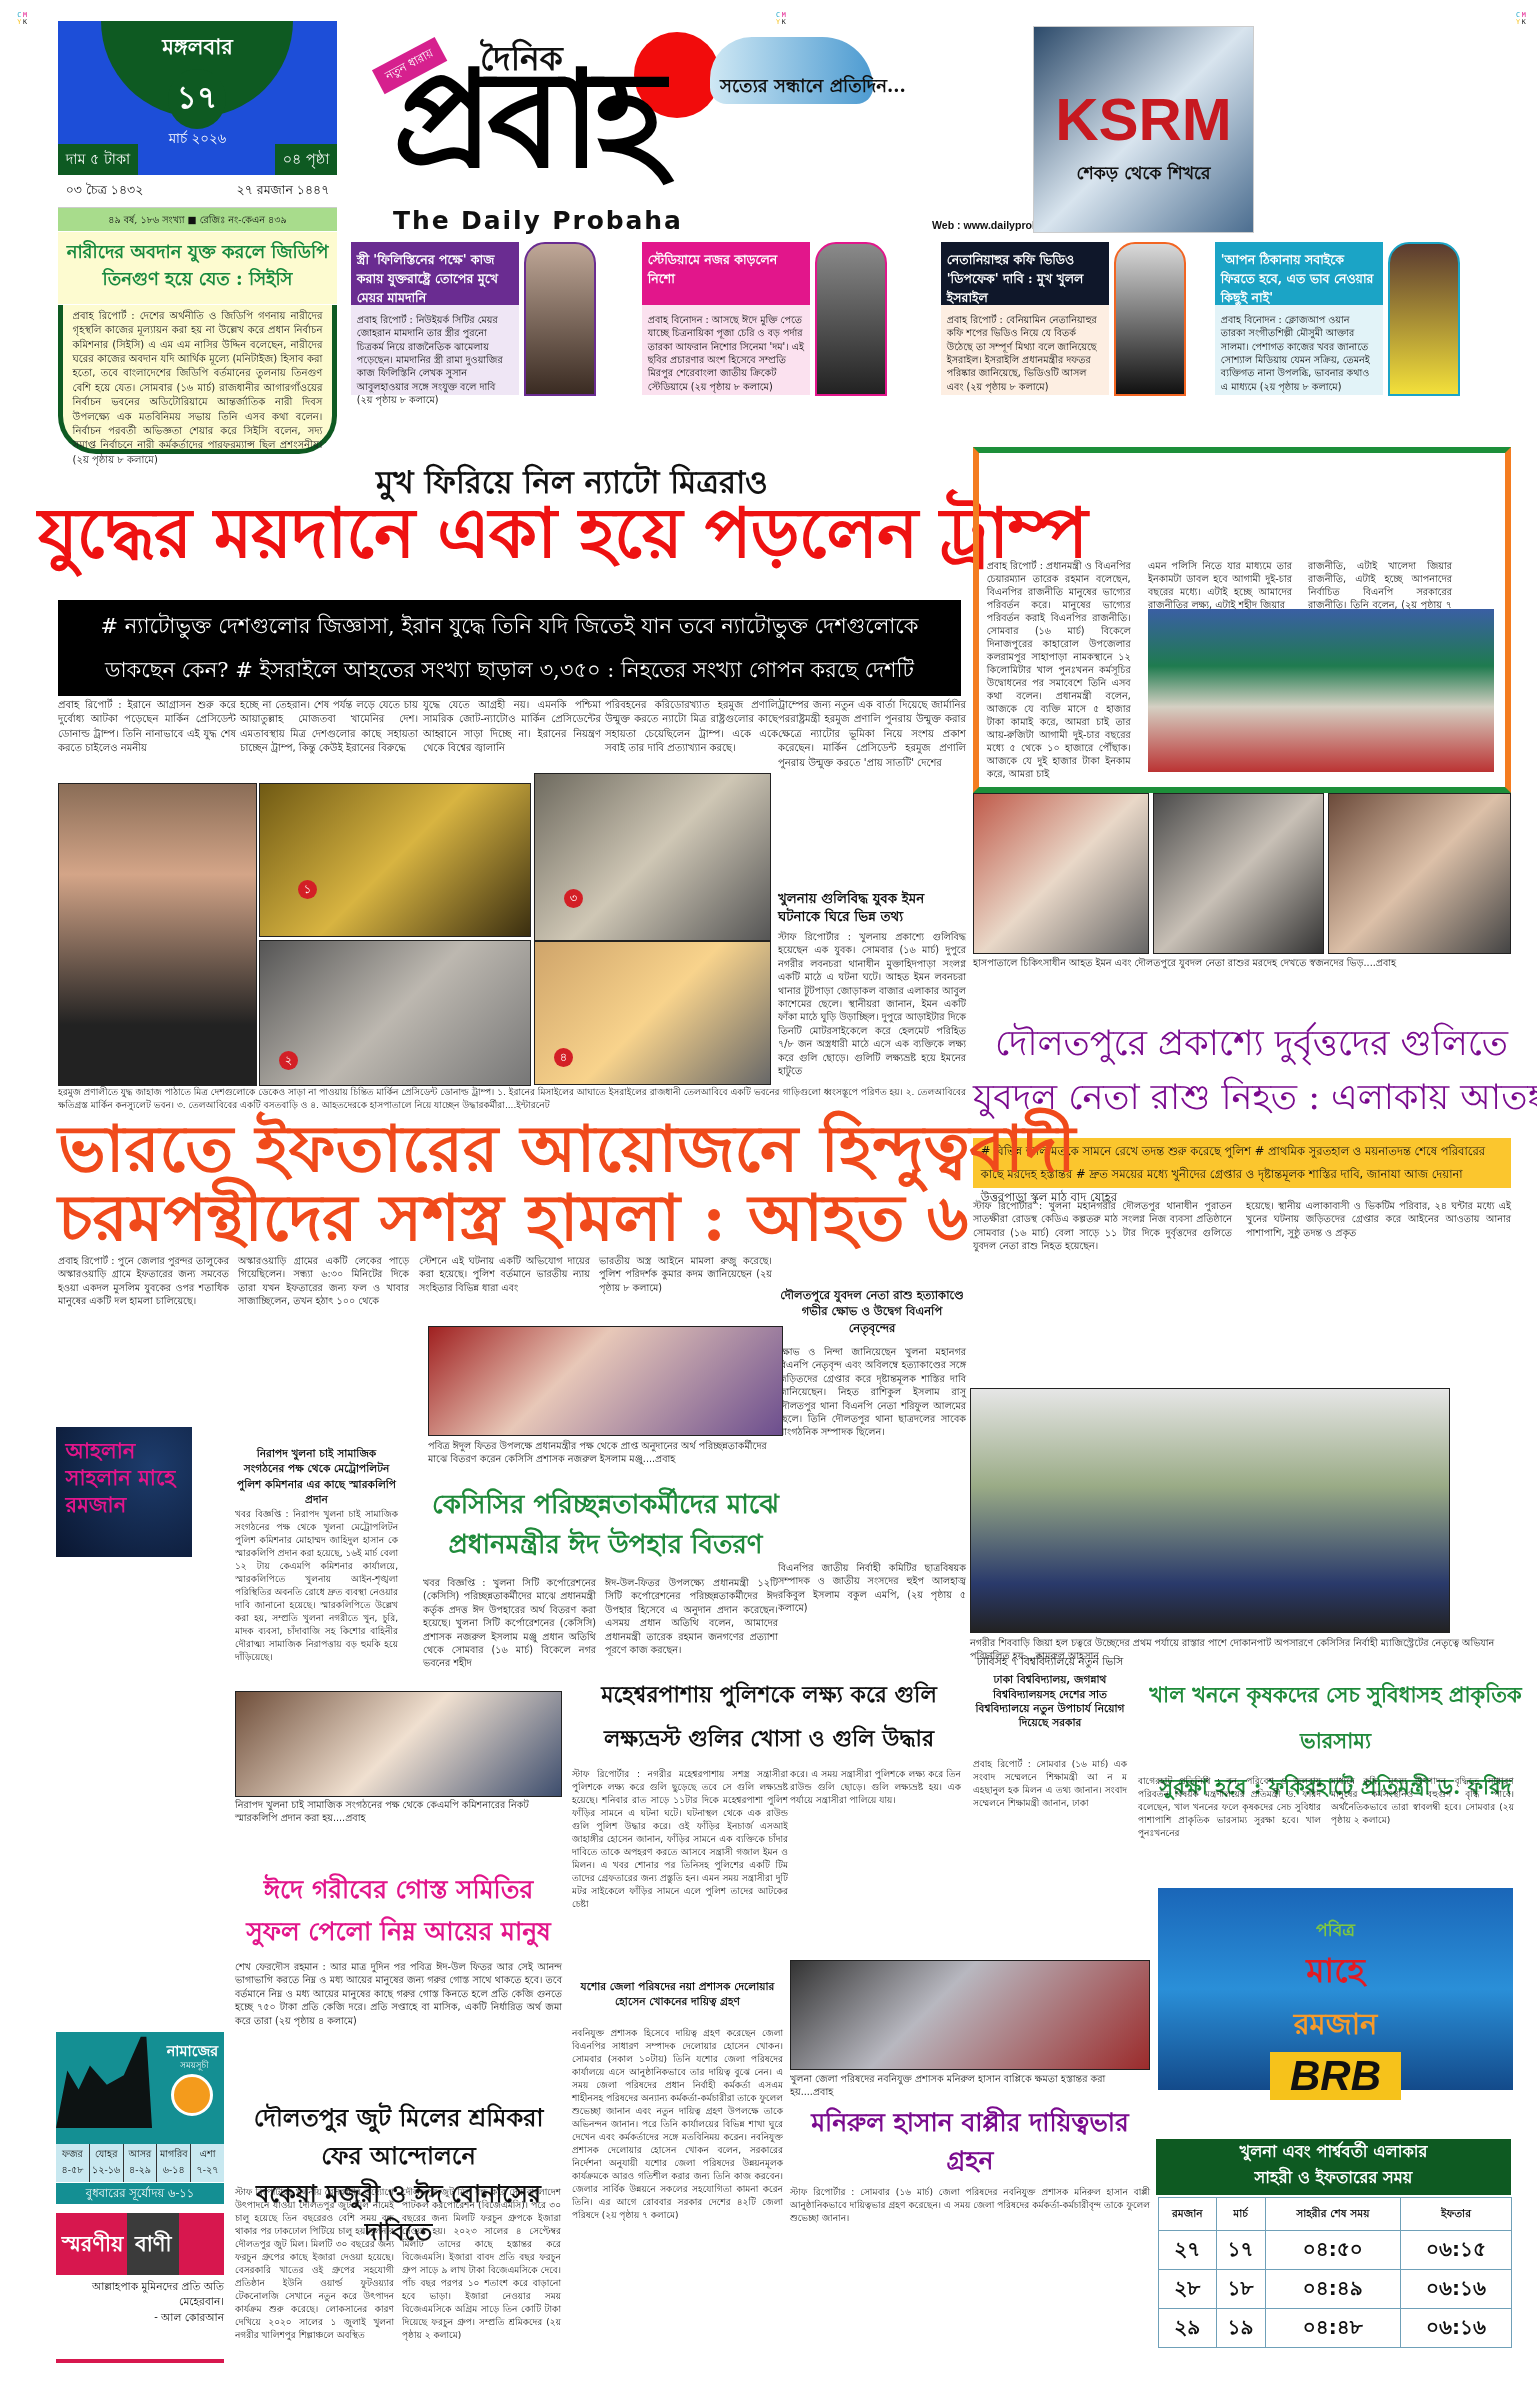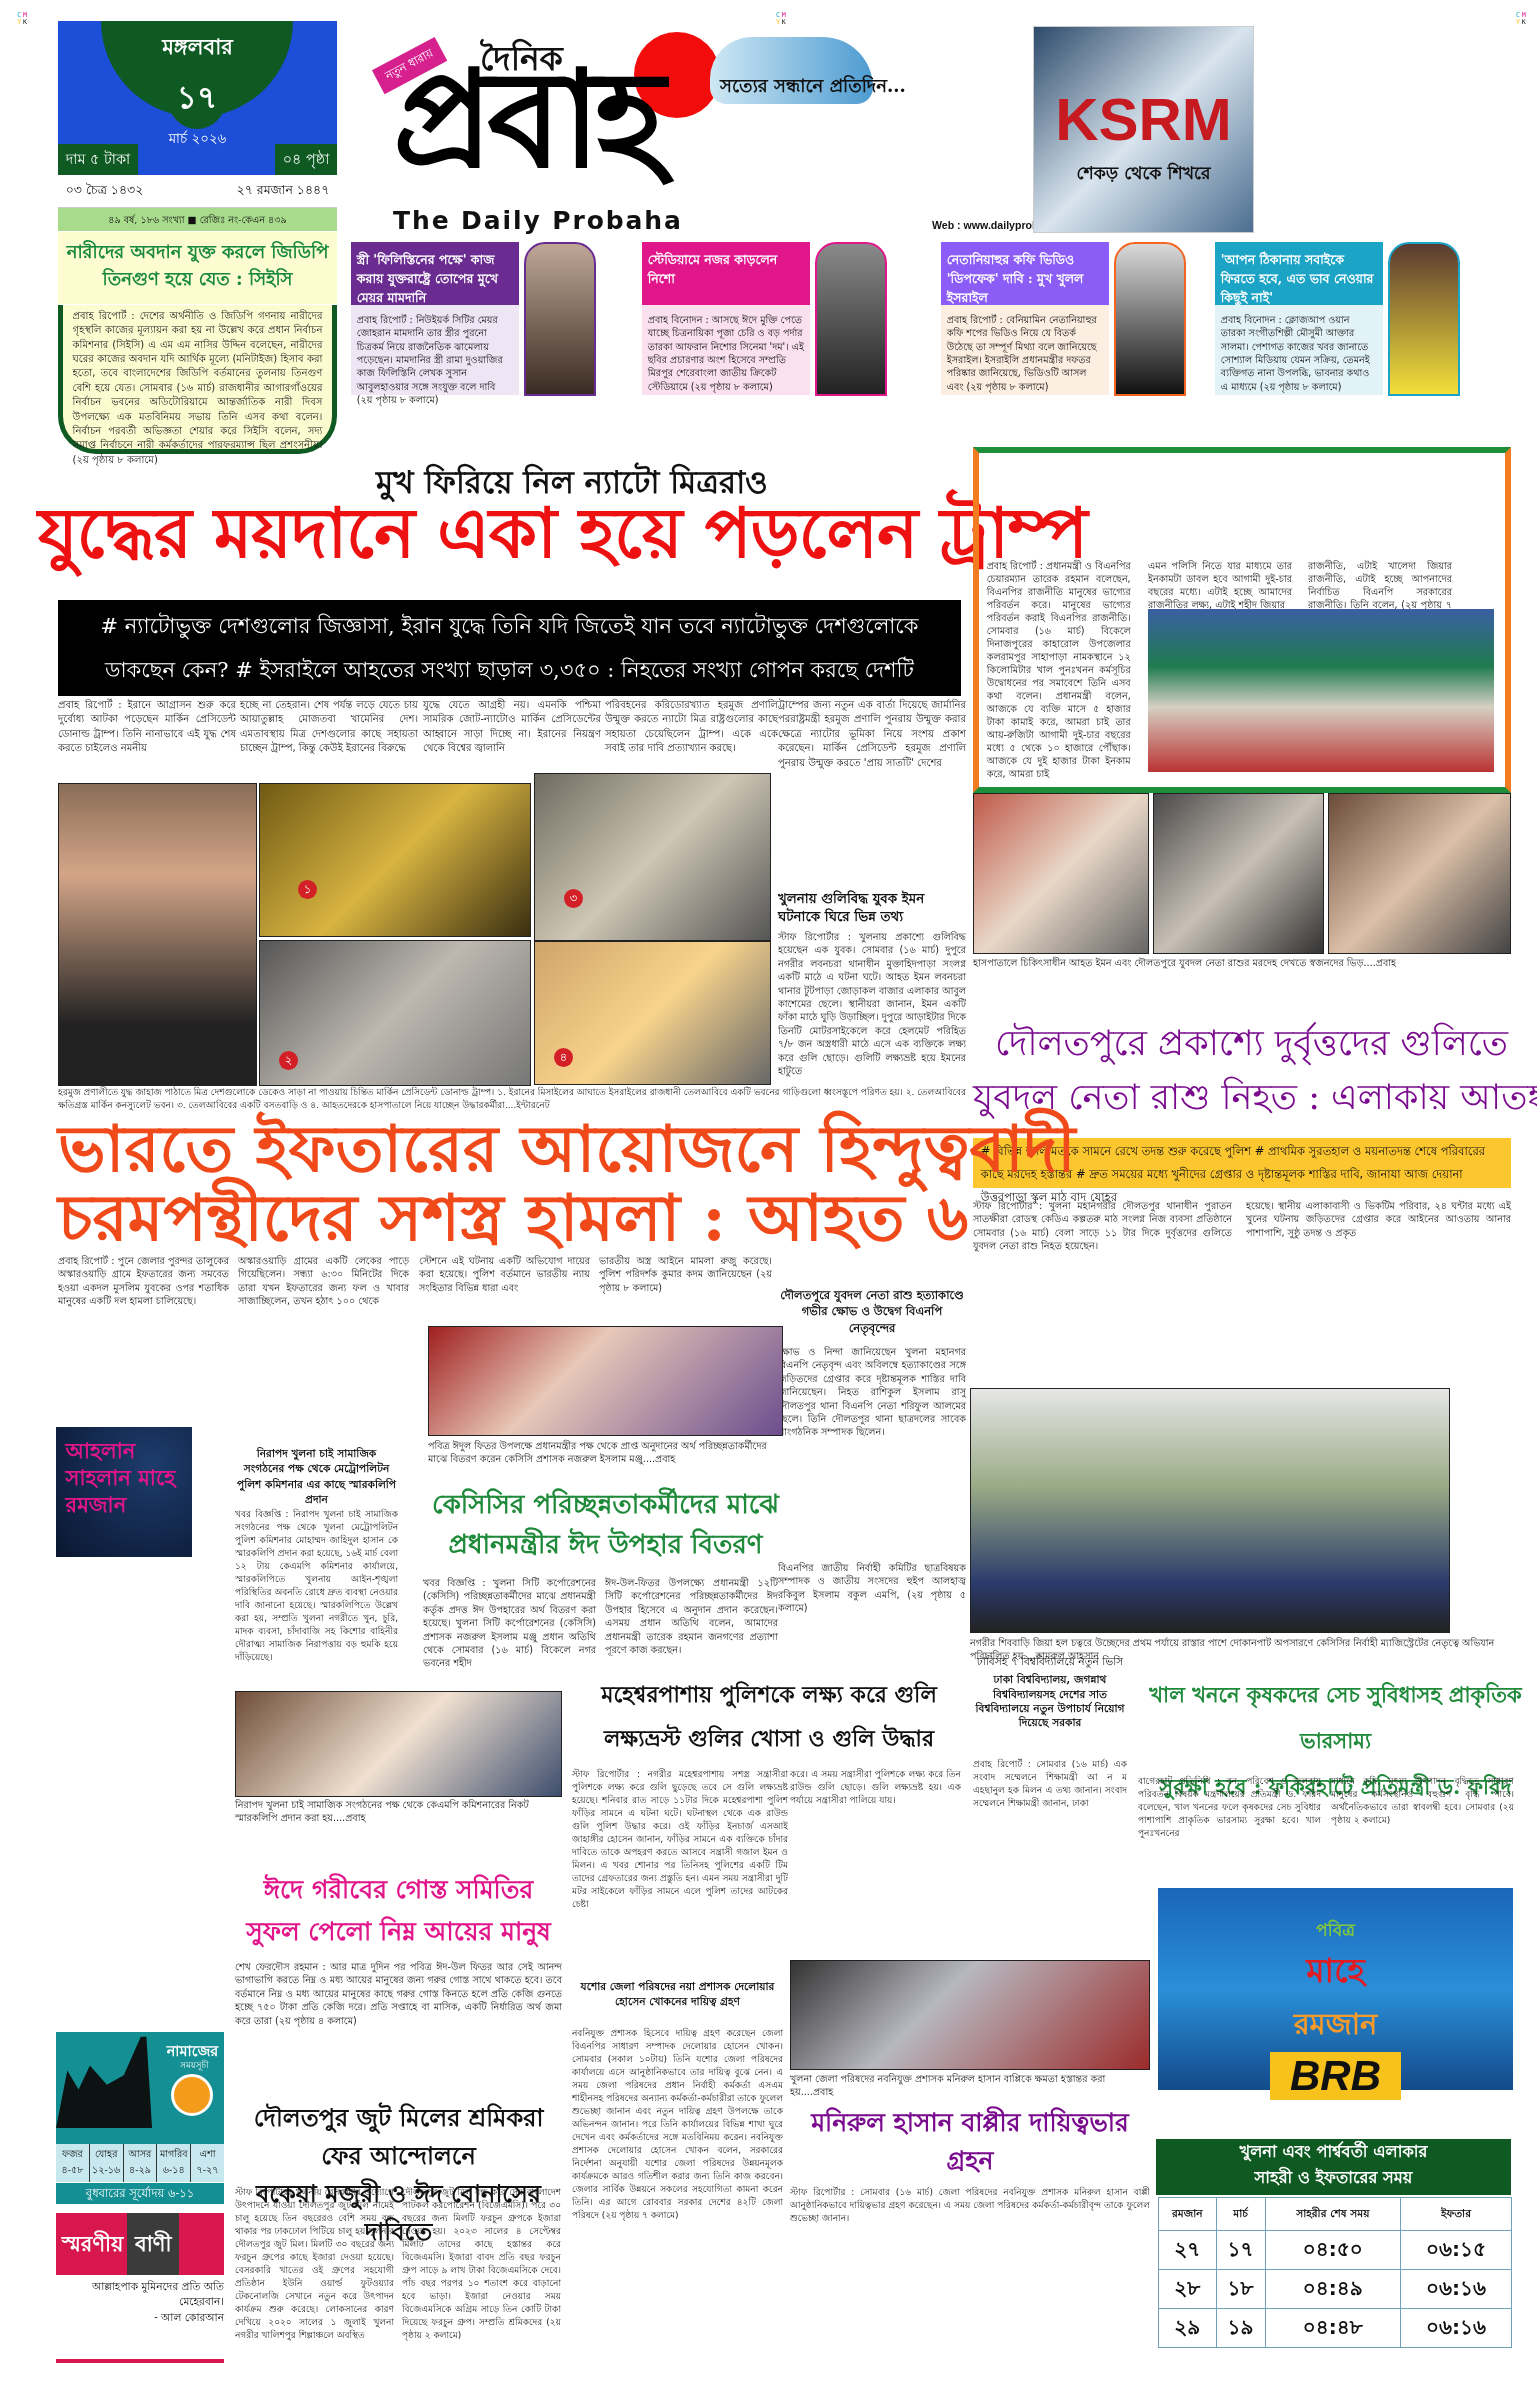--- a/index.html
+++ b/index.html
@@ -149,21 +149,21 @@
   <div class="thead" style="background:#6a2c91">স্ত্রী 'ফিলিস্তিনের পক্ষে' কাজ করায় যুক্তরাষ্ট্রে তোপের মুখে মেয়র মামদানি</div>
   <div class="tbody" style="background:#efe6f5">প্রবাহ রিপোর্ট : নিউইয়র্ক সিটির মেয়র জোহরান মামদানি তার স্ত্রীর পুরনো চিত্রকর্ম নিয়ে রাজনৈতিক ঝামেলায় পড়েছেন। মামদানির স্ত্রী রামা দুওয়াজির কাজ ফিলিস্তিনি লেখক সুসান আবুলহাওয়ার সঙ্গে সংযুক্ত বলে দাবি (২য় পৃষ্ঠায় ৮ কলামে)</div>
   <div class="timg" style="border-color:#6a2c91;background:linear-gradient(180deg,#bfa797,#3a2b22)"></div>
 </div>
 <div class="teaser" style="left:642px">
   <div class="thead" style="background:#e2168b">স্টেডিয়ামে নজর কাড়লেন নিশো</div>
   <div class="tbody" style="background:#fbe1ef">প্রবাহ বিনোদন : আসছে ঈদে মুক্তি পেতে যাচ্ছে চিত্রনায়িকা পূজা চেরি ও বড় পর্দার তারকা আফরান নিশোর সিনেমা 'দম'। এই ছবির প্রচারণার অংশ হিসেবে সম্প্রতি মিরপুর শেরেবাংলা জাতীয় ক্রিকেট স্টেডিয়ামে (২য় পৃষ্ঠায় ৮ কলামে)</div>
   <div class="timg" style="border-color:#e2168b;background:linear-gradient(180deg,#8a8a8a,#222)"></div>
 </div>
 <div class="teaser" style="left:941px">
-  <div class="thead" style="background:#8b5cf6">নেতানিয়াহুর কফি ভিডিও 'ডিপফেক' দাবি : মুখ খুলল ইসরাইল</div>
+  <div class="thead" style="background:#0f172a">নেতানিয়াহুর কফি ভিডিও 'ডিপফেক' দাবি : মুখ খুলল ইসরাইল</div>
   <div class="tbody" style="background:#fdeee2">প্রবাহ রিপোর্ট : বেনিয়ামিন নেতানিয়াহুর কফি শপের ভিডিও নিয়ে যে বিতর্ক উঠেছে তা সম্পূর্ণ মিথ্যা বলে জানিয়েছে ইসরাইল। ইসরাইলি প্রধানমন্ত্রীর দফতর পরিষ্কার জানিয়েছে, ভিডিওটি আসল এবং (২য় পৃষ্ঠায় ৮ কলামে)</div>
   <div class="timg" style="border-color:#f26522;background:linear-gradient(180deg,#d9d9d9,#111)"></div>
 </div>
 <div class="teaser" style="left:1215px">
   <div class="thead" style="background:#1ba4c6">'আপন ঠিকানায় সবাইকে ফিরতে হবে, এত ভাব নেওয়ার কিছুই নাই'</div>
   <div class="tbody" style="background:#e2f3f8">প্রবাহ বিনোদন : ক্লোজআপ ওয়ান তারকা সংগীতশিল্পী মৌসুমী আক্তার সালমা। পেশাগত কাজের খবর জানাতে সোশ্যাল মিডিয়ায় যেমন সক্রিয়, তেমনই ব্যক্তিগত নানা উপলব্ধি, ভাবনার কথাও এ মাধ্যমে (২য় পৃষ্ঠায় ৮ কলামে)</div>
   <div class="timg" style="border-color:#1ba4c6;background:linear-gradient(180deg,#5a3a30,#f3e03a)"></div>
 </div>
 
 <div id="kicker" class="abs">মুখ ফিরিয়ে নিল ন্যাটো মিত্ররাও</div>

